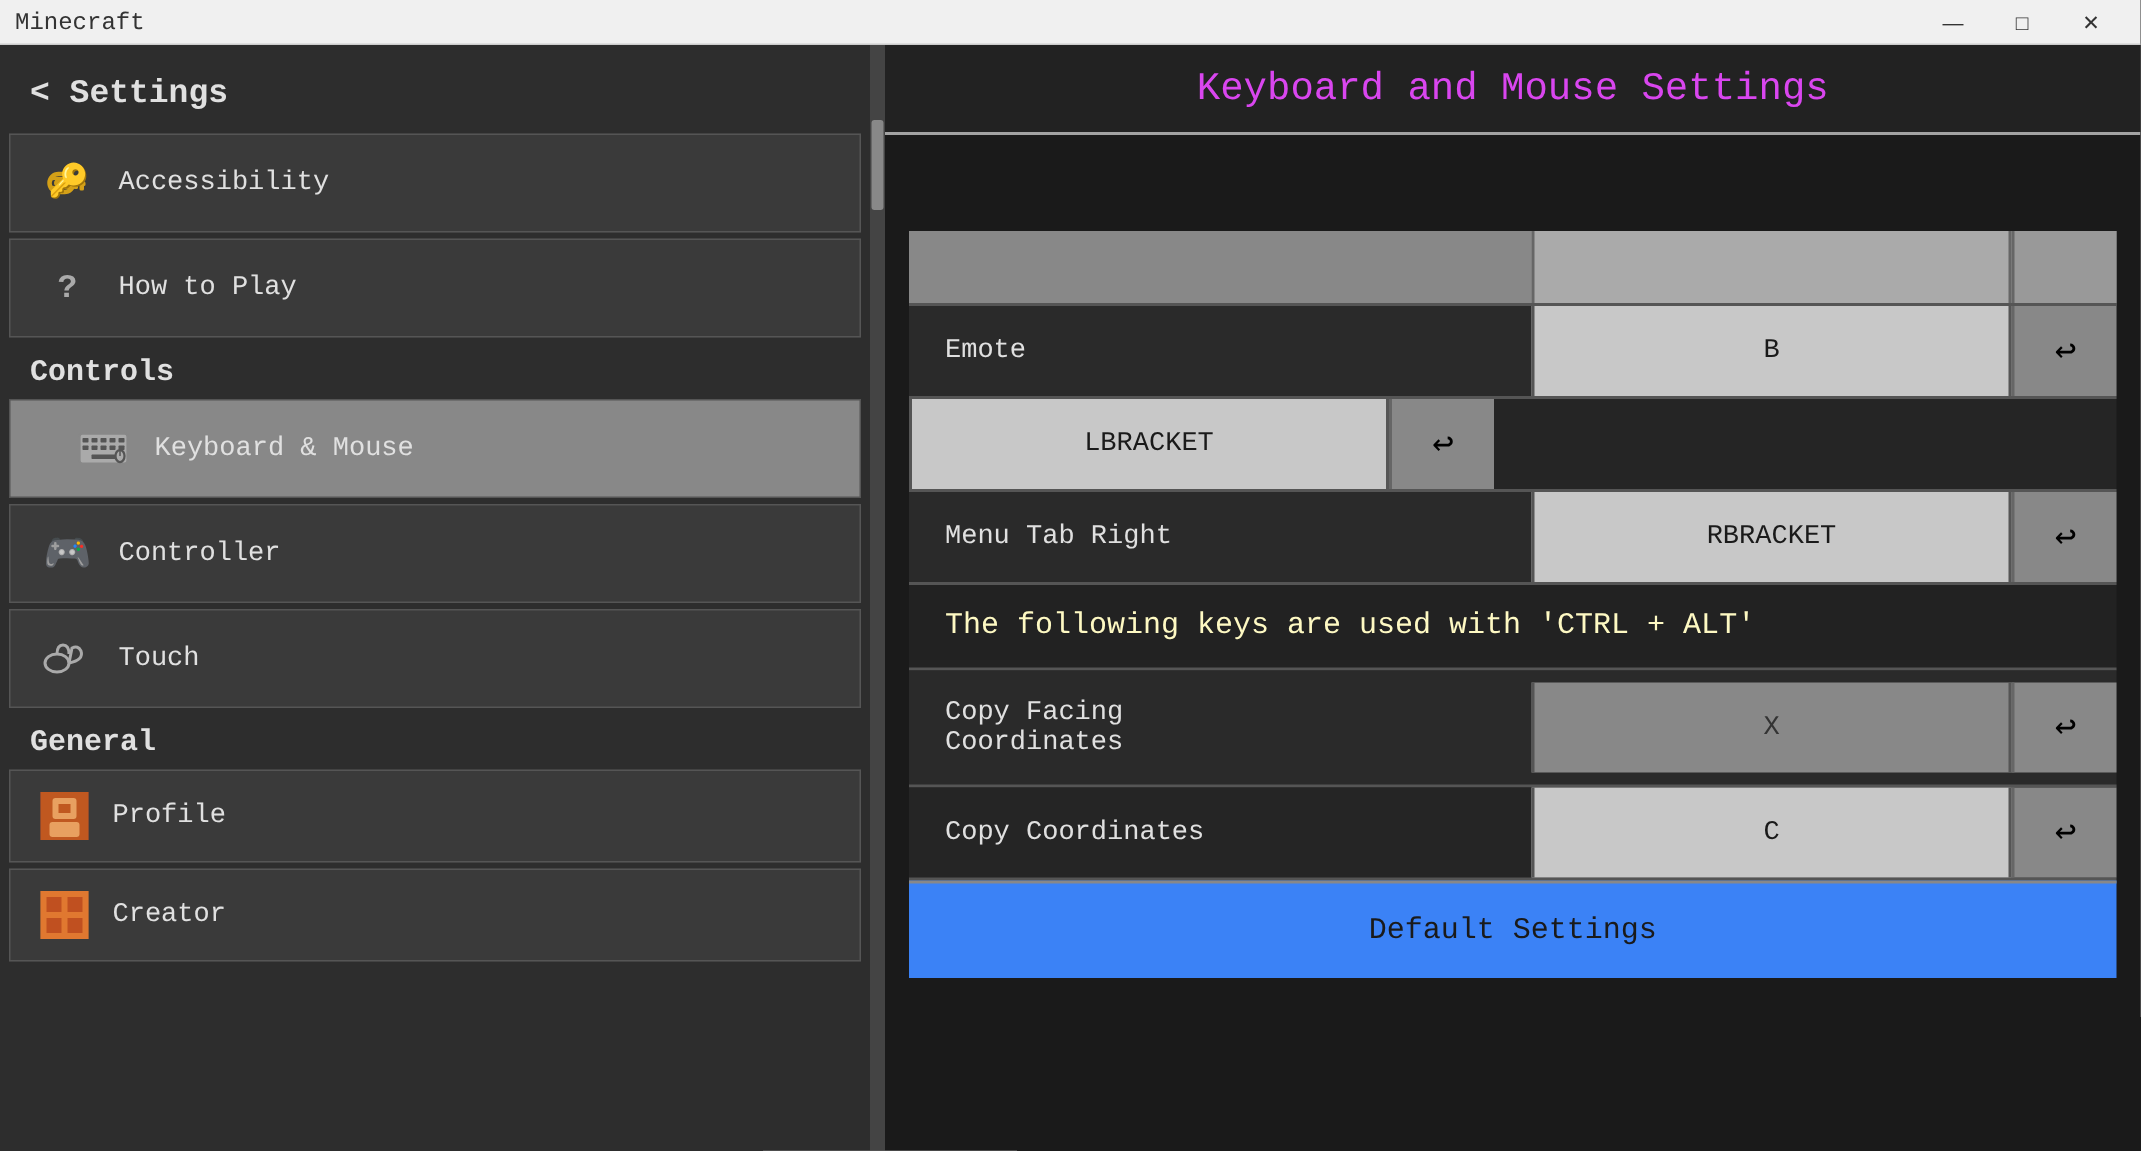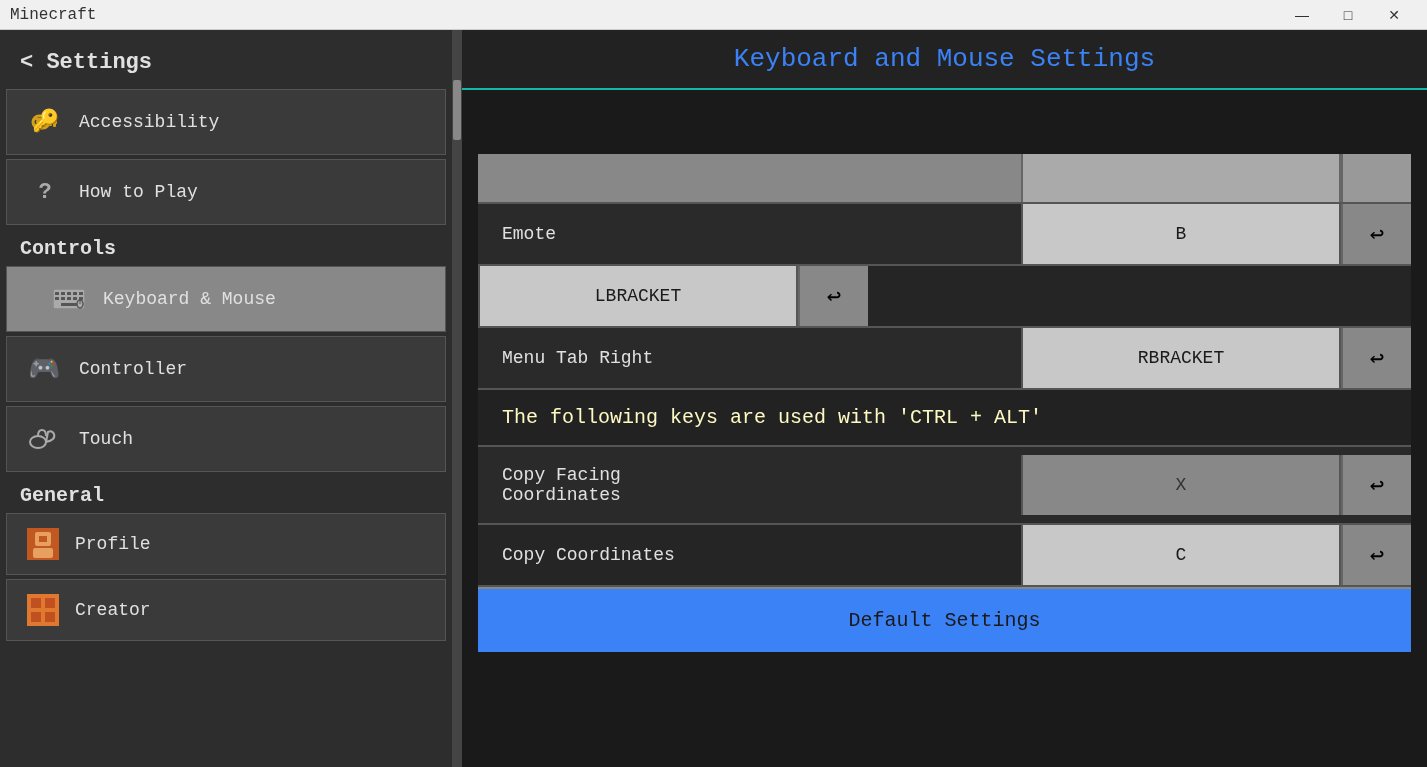--- a/index.html
+++ b/index.html
@@ -51,21 +51,21 @@
     
     #app {
       display: flex;
       width: 100%;
       height: calc(767px - 30px);
       background: #1a1a1a;
     }
 
     
     #sidebar {
-      width: 452px;
+      width: 580px;
       background: #2d2d2d;
       display: flex;
       flex-direction: column;
       padding: 8px 0;
       overflow-y: auto;
       flex-shrink: 0;
     }
 
     .sidebar-back {
       display: flex;
@@ -169,23 +169,23 @@
       flex-direction: column;
       background: #1a1a1a;
     }
 
     
     #main-header {
       padding: 14px 20px;
       text-align: center;
       font-size: 26px;
       font-family: 'Courier New', Courier, monospace;
-      color: #3b82f6;
+      color: #d946ef;
       background: #222;
-      border-bottom: 2px solid #14b8a6;
+      border-bottom: 2px solid #a3a3a3;
     }
 
     
     #content-area {
       flex: 1;
       overflow-y: auto;
       padding: 16px;
       margin-top: 48px;
     }
 

